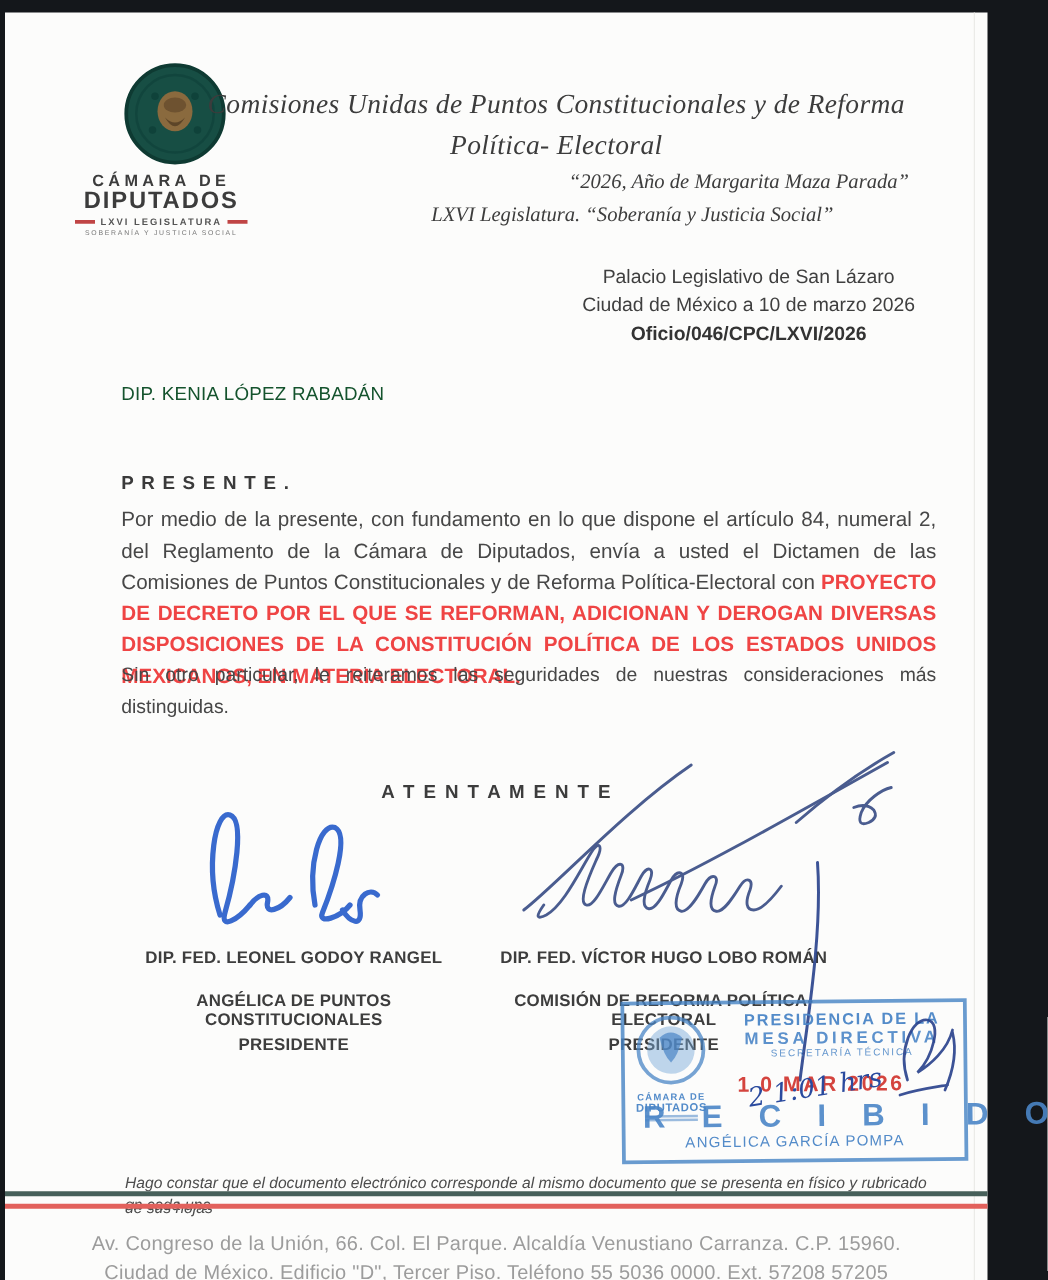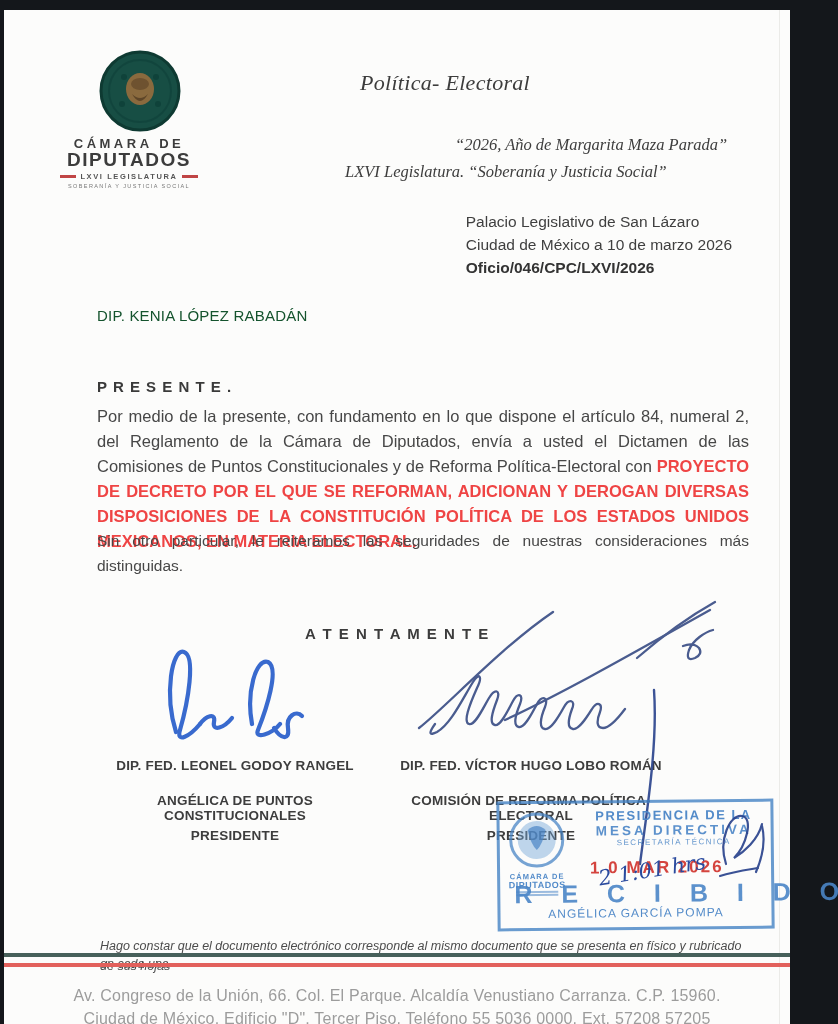--- a/index.html
+++ b/index.html
@@ -12,21 +12,21 @@
     position:absolute;left:4px;top:10px;width:786px;height:1014px;
     background:#fcfcfb;
   }
   .abs{position:absolute;}
   
   .script{
     font-family:"Liberation Serif",serif;font-style:italic;color:#3c3c3c;
   }
   .title{font-size:22px;line-height:33px;text-align:center;letter-spacing:.3px;}
   .motto{font-size:16.5px;color:#3d3d3d;}
-  .dateblock{font-size:15.5px;line-height:23px;text-align:left;color:#3f3f3f;}
+  .dateblock{font-size:15.5px;line-height:23px;text-align:center;color:#3f3f3f;}
   .dateblock .b{font-weight:bold;color:#333;}
   .addr{font-size:15px;font-weight:normal;line-height:22px;color:#14532d;letter-spacing:.2px;}
   .present{font-size:15px;font-weight:bold;color:#3a3a3a;letter-spacing:1px;}
   .para{font-size:16.5px;line-height:25px;text-align:justify;color:#474747;}
   .para strong{color:#ef4444;}
   .atent{font-size:15px;font-weight:bold;color:#3c3c3c;letter-spacing:1.5px;margin-top:47px;}
   .sigblock{text-align:center;font-weight:bold;color:#3d3d3d;font-size:13.5px;letter-spacing:.2px;}
   .sigblock .row{position:absolute;left:0;right:0;}
   .logo-cam{font-size:13px;font-weight:bold;letter-spacing:3.5px;color:#3c3c3c;text-align:center;}
   .logo-dip{font-size:19px;font-weight:bold;letter-spacing:1.5px;color:#3c3c3c;text-align:center;margin-top:-2px;}
@@ -83,20 +83,21 @@
     <div class="logo-dip">DIPUTADOS</div>
     <div class="logo-leg">
       <span class="dash"></span>
       <span class="t">LXVI LEGISLATURA</span>
       <span class="dash"></span>
     </div>
     <div class="logo-sub">SOBERANÍA Y JUSTICIA SOCIAL</div>
   </div>
 
   <div class="abs script title" style="left:151px;top:56px;width:580px;">
+    <div>Comisiones Unidas de Puntos Constitucionales y de Reforma</div>
     <div>Política- Electoral</div>
   </div>
 
   <div class="abs script motto" style="left:451px;top:125px;">“2026, Año de Margarita Maza Parada”</div>
   <div class="abs script motto" style="left:341px;top:152px;">LXVI Legislatura. “Soberanía y Justicia Social”</div>
 
   <div class="abs dateblock" style="right:58px;top:200px;">
     <div>Palacio Legislativo de San Lázaro</div>
     <div>Ciudad de México a 10 de marzo 2026</div>
     <div class="b">Oficio/046/CPC/LXVI/2026</div>

